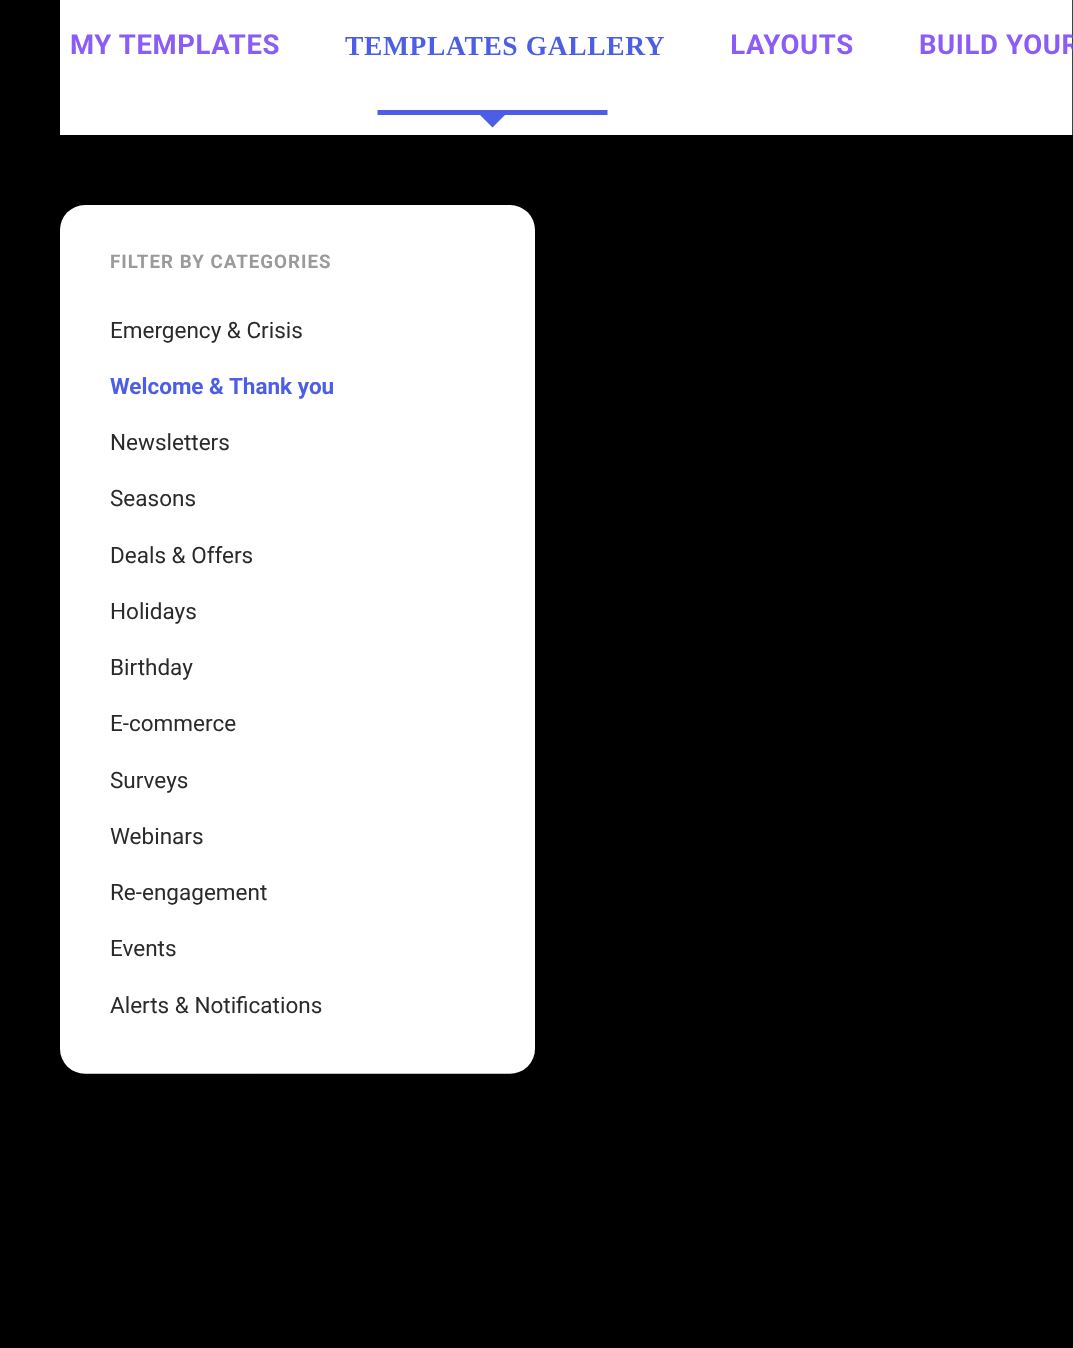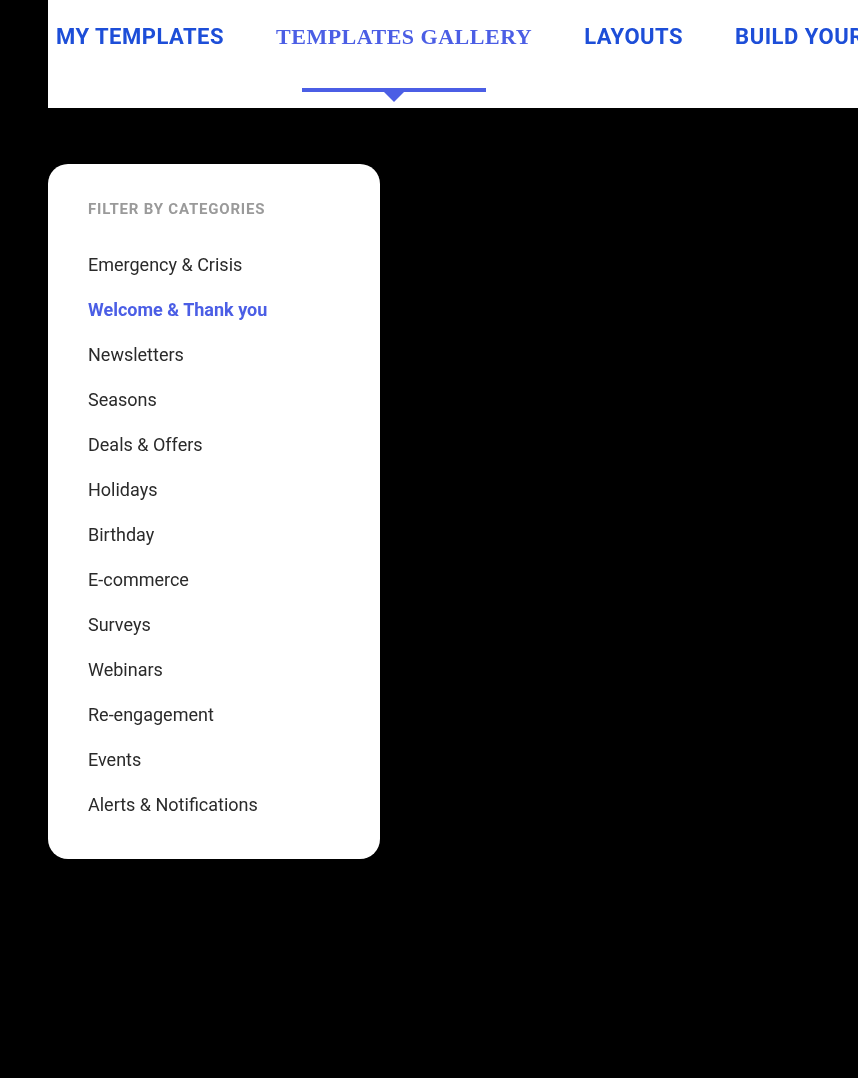--- a/index.html
+++ b/index.html
@@ -20,21 +20,21 @@
       margin-left: 48px;
       display: flex;
       align-items: flex-start;
       padding-top: 24px;
       position: relative;
     }
     .nav-item {
       font-size: 22px;
       font-weight: 700;
       letter-spacing: 0.5px;
-      color: #1d4ed8;
+      color: #8b5cf6;
       cursor: pointer;
       white-space: nowrap;
       position: relative;
     }
     .nav-item.active {
       color: #4b5ee5;
     }
     .nav-item-1 { margin-left: 8px; }
     .nav-item-2 { margin-left: 52px; font-family: Liberation Serif, serif; }
     .nav-item-3 { margin-left: 52px; }
@@ -56,21 +56,21 @@
       width: 0;
       height: 0;
       border-left: 12px solid transparent;
       border-right: 12px solid transparent;
       border-top: 12px solid #4b5ee5;
     }
     .filter-panel {
       position: absolute;
       top: 164px;
       left: 48px;
-      width: 332px;
+      width: 380px;
       background: #fff;
       border-radius: 20px;
       padding: 36px 40px 44px 40px;
       box-shadow: 0 4px 20px rgba(0,0,0,0.15);
     }
     .filter-heading {
       font-size: 15px;
       font-weight: 700;
       letter-spacing: 0.8px;
       color: #9a9a9a;

